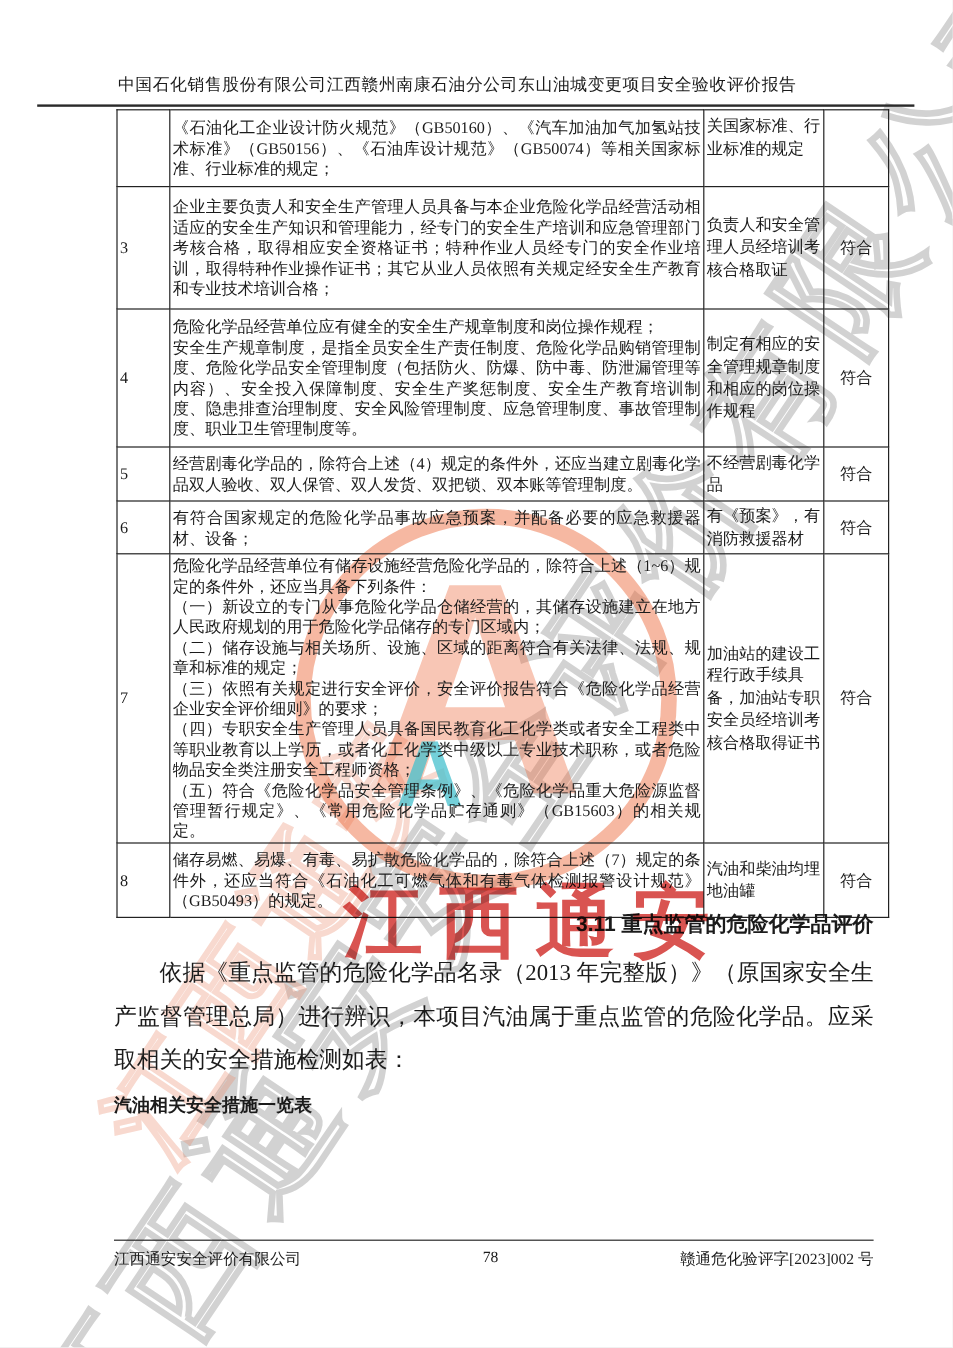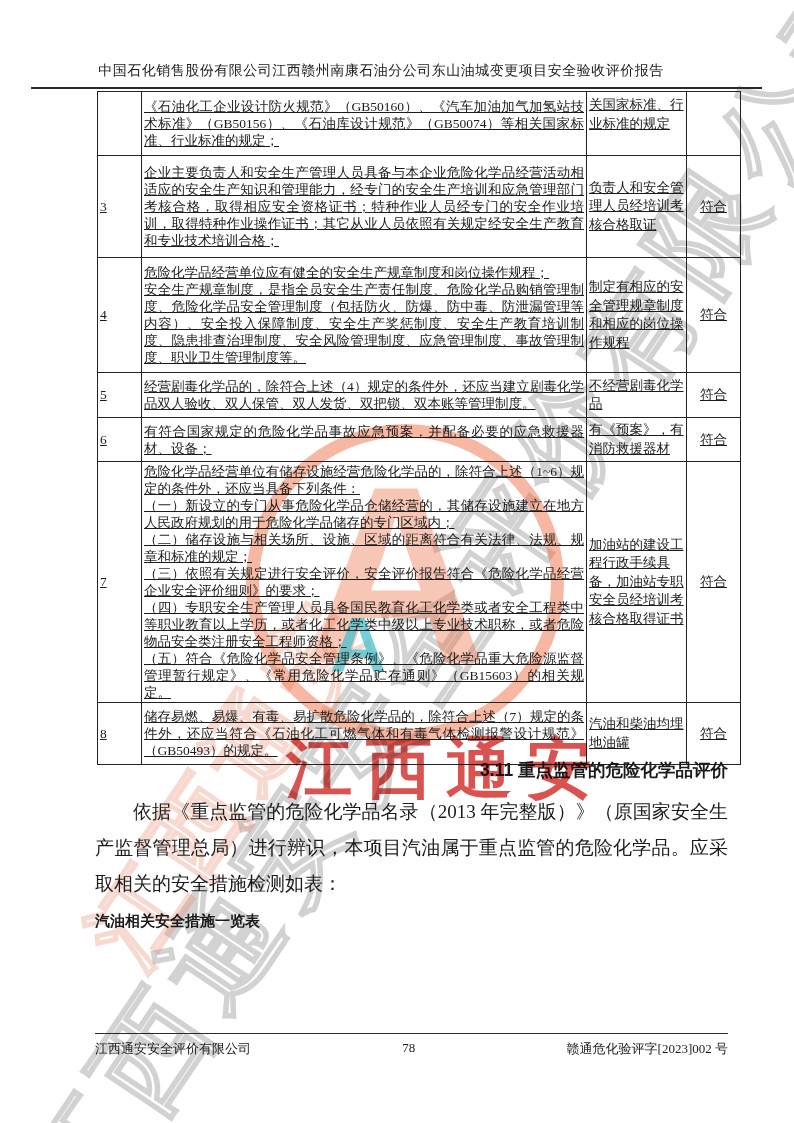--- a/index.html
+++ b/index.html
@@ -25,21 +25,21 @@
   .wm-red{left:286px;top:724px;z-index:2;font-family:"Liberation Sans",sans-serif;
           font-weight:bold;font-size:66px;letter-spacing:14px;white-space:nowrap;
           color:#cf231f;opacity:.78;mix-blend-mode:multiply;}
   
   .header-title{position:absolute;z-index:1;top:62px;left:14px;width:734px;
                 text-align:center;font-size:14px;letter-spacing:.5px;}
   .header-rule{position:absolute;z-index:1;top:87px;left:31px;width:731px;
                border-top:2px solid #2a2a2a;}
   
   table.req{position:absolute;z-index:1;top:91px;left:97px;width:631px;
-            border-collapse:collapse;table-layout:fixed;background:transparent;text-decoration:underline;}
+            border-collapse:collapse;table-layout:fixed;background:transparent;}
   table.req td{border:1px solid #222;padding:1px 2px;vertical-align:middle;
                font-size:13.5px;overflow:visible;}
   td.no{width:39px;text-align:left;padding-left:4px;font-size:14px;}
   td.content{width:440px;vertical-align:top;line-height:17px;text-align:justify;
              white-space:pre-line;padding:1px 1px 1px 4px;}
   td.remark{width:95px;line-height:18.5px;padding:1px 4px;white-space:pre-line;}
   td.result{width:49px;text-align:center;font-size:14px;margin-left:37px;}
   tr.h1{height:64px;} tr.h2{height:102px;} tr.h3{height:115px;} tr.h4{height:45px;}
   tr.h5{height:44px;} tr.h6{height:230px;} tr.h7{height:62px;}
   tr.h1 td.remark{vertical-align:top;padding-top:4px;}

